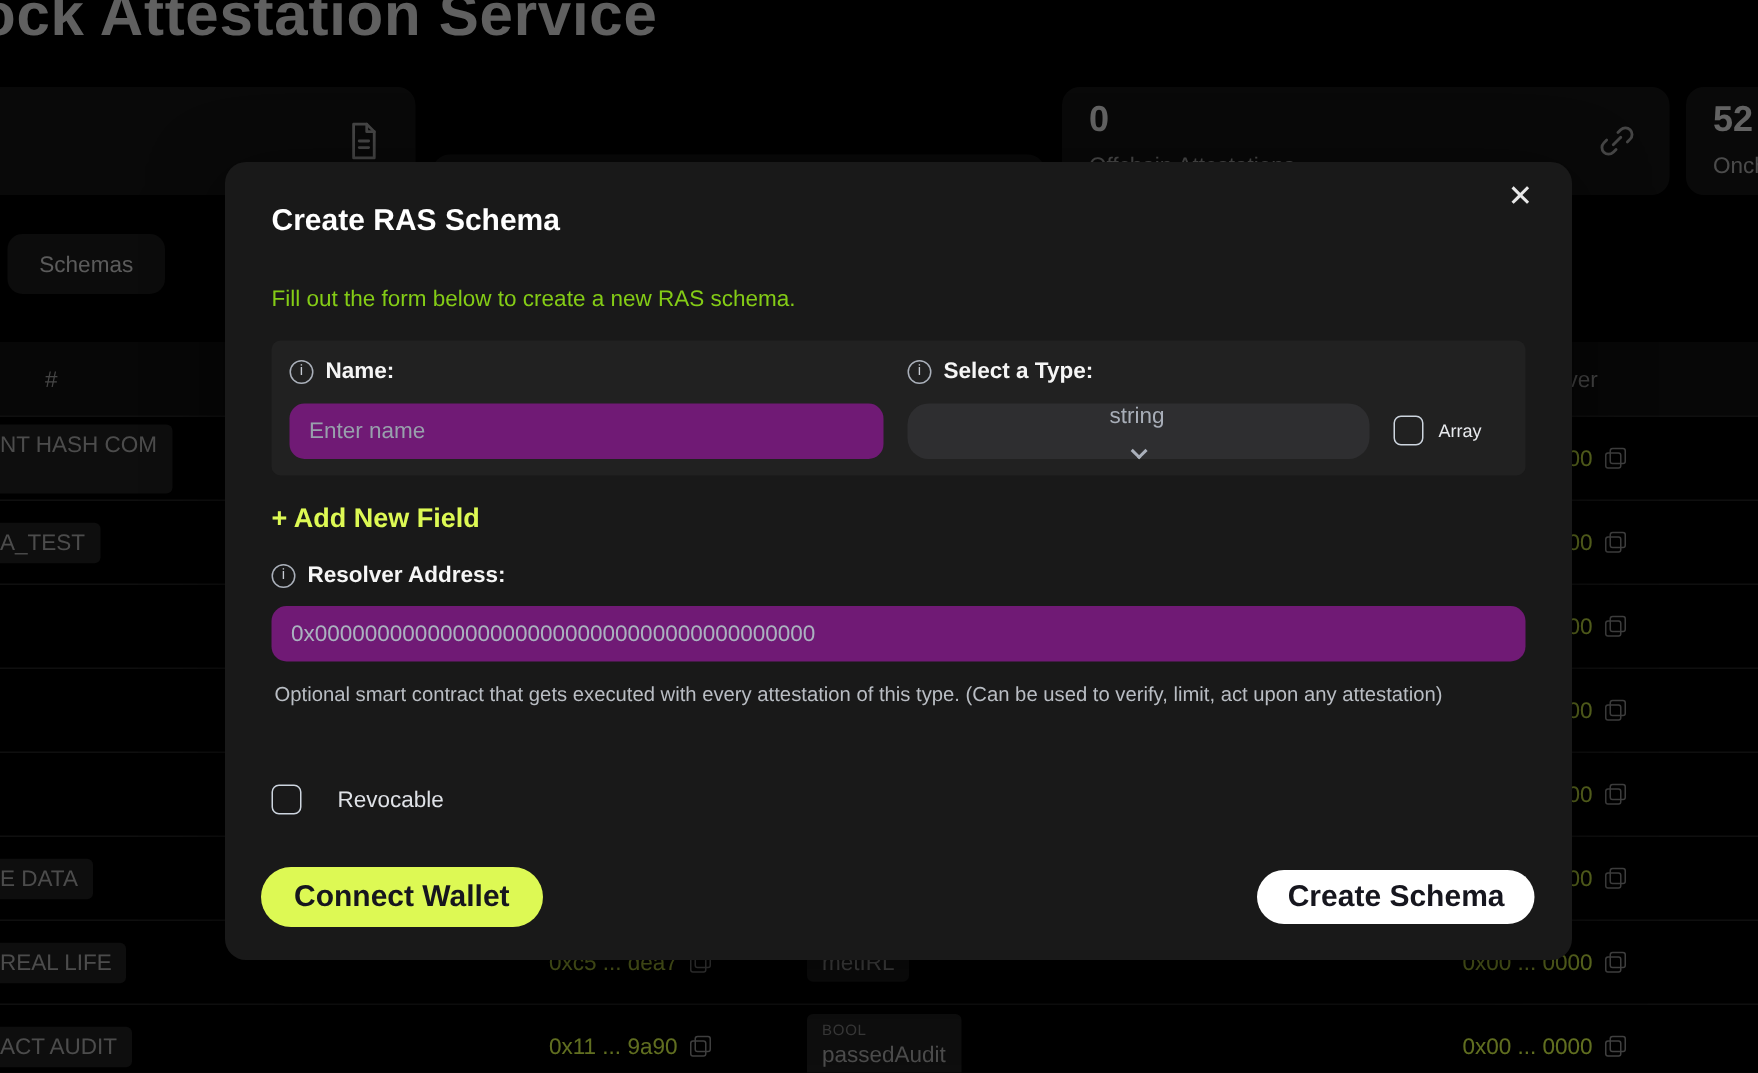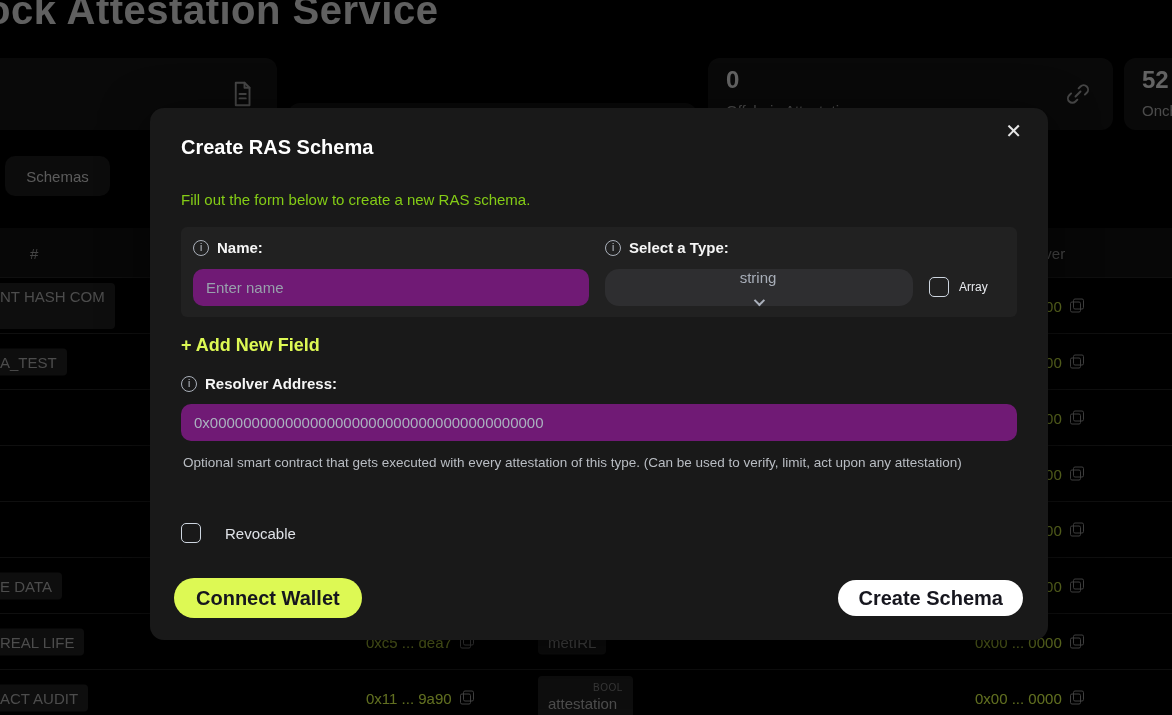--- a/index.html
+++ b/index.html
@@ -28,21 +28,21 @@
   .name-badge { position:absolute; left:-10px; top:50%; transform:translateY(-50%); background:#1f1f1f;
     color:#a8a8a8; font-size:15px; padding:5px 10px 5px 10px; border-radius:4px; white-space:nowrap; }
   .name-badge.tall { padding-bottom:24px; }
   .uid-cell { position:absolute; left:318px; top:50%; transform:translateY(-50%); font-size:15px;
     color:#d9f84a; white-space:nowrap; display:flex; align-items:center;margin-left:48px; }
   .resolver-cell { position:absolute; left:975px; top:50%; transform:translateY(-50%); font-size:15px;
     color:#d9f84a; white-space:nowrap; display:flex; align-items:center; }
   .field-badge { position:absolute; left:538px; top:50%; transform:translateY(-50%); background:#1f1f1f;
     color:#a8a8a8; font-size:15px; padding:4px 10px; border-radius:4px; white-space:nowrap; }
   .field-badge.two-line { top:6px; transform:none; padding:6px 10px 10px; }
-  .field-type { font-size:10px; letter-spacing:.5px; color:#7d7d7d; text-transform:uppercase; margin-bottom:2px;margin-left:45px; }
+  .field-type { font-size:10px; letter-spacing:.5px; color:#7d7d7d; text-transform:uppercase; margin-bottom:2px; }
 
   .copy-icon { position:relative; display:inline-block; width:14px; height:14px; margin-left:8px; color:#8f8f8f; }
   .copy-icon::before { content:""; position:absolute; left:0; bottom:0; width:9px; height:9px;
     border:1.5px solid currentColor; border-radius:2px; }
   .copy-icon::after { content:""; position:absolute; right:0; top:0; width:9px; height:9px;
     border:1.5px solid currentColor; border-radius:2px; background:transparent; }
 
   
   .dim-overlay { position:absolute; inset:0; background:rgba(0,0,0,.55); }
 
@@ -188,21 +188,21 @@
       </span>
   </div>
   <div class="trow" style="top:670px;height:56px;">
     <span class="name-badge">ACT AUDIT</span>
     <span class="uid-cell">
         <span>0x11 ... 9a90</span>
         <span class="copy-icon"></span>
       </span>
     <span class="field-badge two-line">
       <div class="field-type">BOOL</div>
-      <div>attestation</div>
+      <div>passedAudit</div>
     </span>
     <span class="resolver-cell">
         <span>0x00 ... 0000</span>
         <span class="copy-icon"></span>
       </span>
   </div>
 
   <div class="dim-overlay"></div>
 
   <div class="modal">

